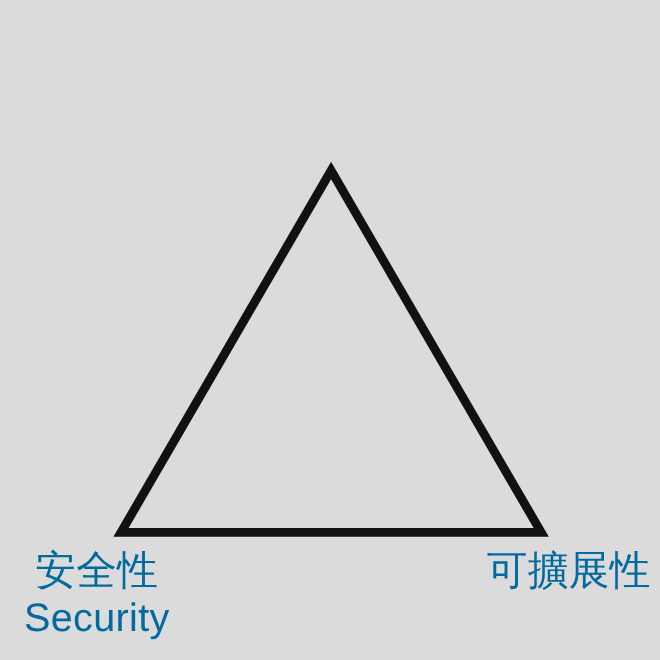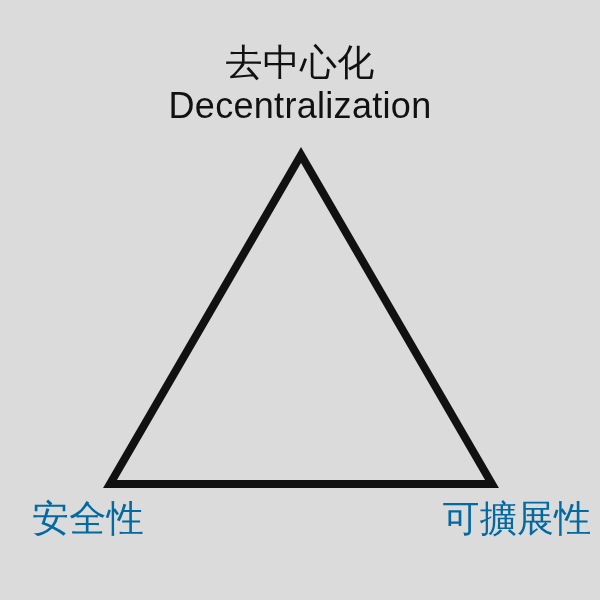--- a/index.html
+++ b/index.html
@@ -56,26 +56,23 @@
 </style>
 </head>
 <body>
 
 <div class="canvas" style="background: rgb(219, 219, 219);">
 
   <svg class="triangle-svg" width="600" height="600" viewBox="0 0 600 600" aria-hidden="true">
     <polygon points="301,155 110,484 492,484" fill="none" stroke="#111111" stroke-width="8" stroke-linejoin="miter"></polygon>
   </svg>
 
-  <div class="vertex-label label-top" style="color: rgb(17, 17, 17);">
-    <div class="zh">去中心化</div>
-    <div class="en">Decentralization</div>
-  </div>
 
   <div class="vertex-label label-bottom-left" style="color: #0369a1;">
     <div class="zh">安全性</div>
+    <div class="en">Security</div>
   </div>
 
   <div class="vertex-label label-bottom-right" style="color: #0369a1; margin-left: 20px;">
     <div class="zh">可擴展性</div>
   </div>
 
 </div>
 
 </body></html>

